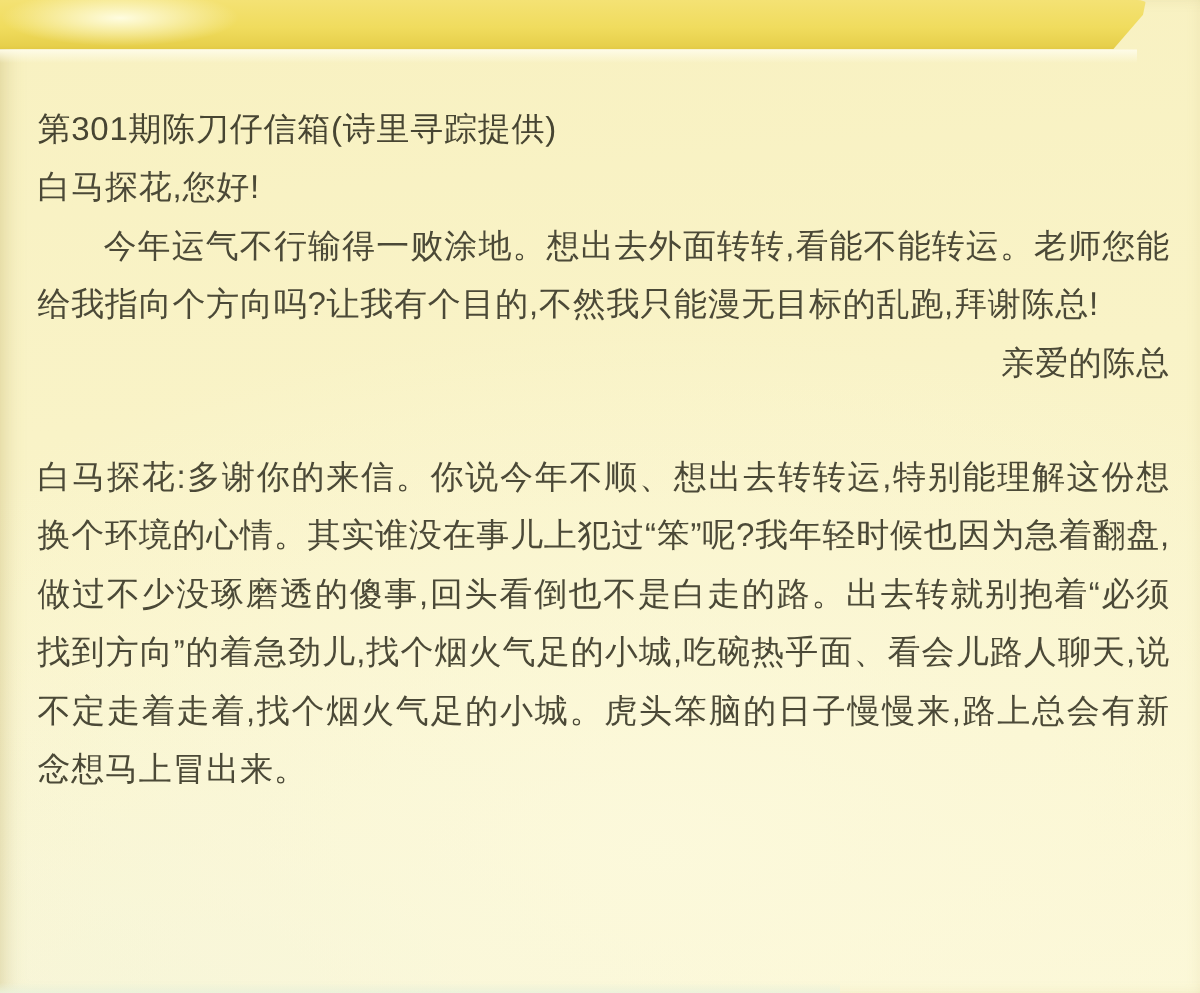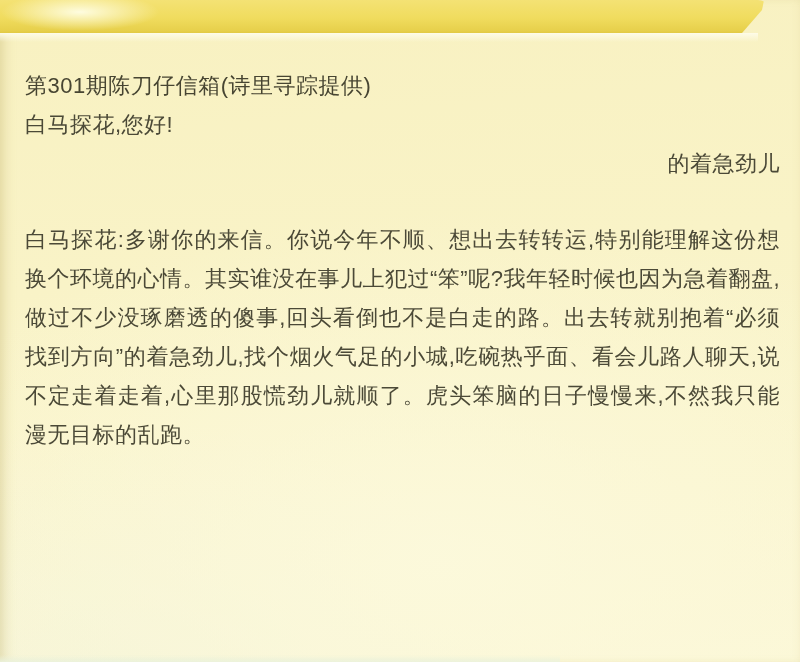--- a/index.html
+++ b/index.html
@@ -70,20 +70,21 @@
 
 <div class="page">
   <div class="top-bar"></div>
   <div class="bar-underline"></div>
 
   <div class="content">
     <h1 class="title">第301期陈刀仔信箱(诗里寻踪提供)</h1>
 
     <p class="greeting">白马探花,您好!</p>
 
+    <p class="body-text indent-first">今年运气不行输得一败涂地。想出去外面转转,看能不能转运。老师您能给我指向个方向吗?让我有个目的,不然我只能漫无目标的乱跑,拜谢陈总!</p>
 
-    <p class="signature">的着急劲儿</p>
+    <p class="signature">亲爱的陈总</p>
 
-    <p class="body-text reply">白马探花:多谢你的来信。你说今年不顺、想出去转转运,特别能理解这份想换个环境的心情。其实谁没在事儿上犯过“笨”呢?我年轻时候也因为急着翻盘,做过不少没琢磨透的傻事,回头看倒也不是白走的路。出去转就别抱着“必须找到方向”的着急劲儿,找个烟火气足的小城,吃碗热乎面、看会儿路人聊天,说不定走着走着,心里那股慌劲儿就顺了。虎头笨脑的日子慢慢来,不然我只能漫无目标的乱跑。</p>
+    <p class="body-text reply">白马探花:多谢你的来信。你说今年不顺、想出去转转运,特别能理解这份想换个环境的心情。其实谁没在事儿上犯过“笨”呢?我年轻时候也因为急着翻盘,做过不少没琢磨透的傻事,回头看倒也不是白走的路。出去转就别抱着“必须找到方向”的着急劲儿,找个烟火气足的小城,吃碗热乎面、看会儿路人聊天,说不定走着走着,找个烟火气足的小城。虎头笨脑的日子慢慢来,路上总会有新念想马上冒出来。</p>
   </div>
 
   <div class="bottom-sheen"></div>
 </div>
 
 </body></html>

